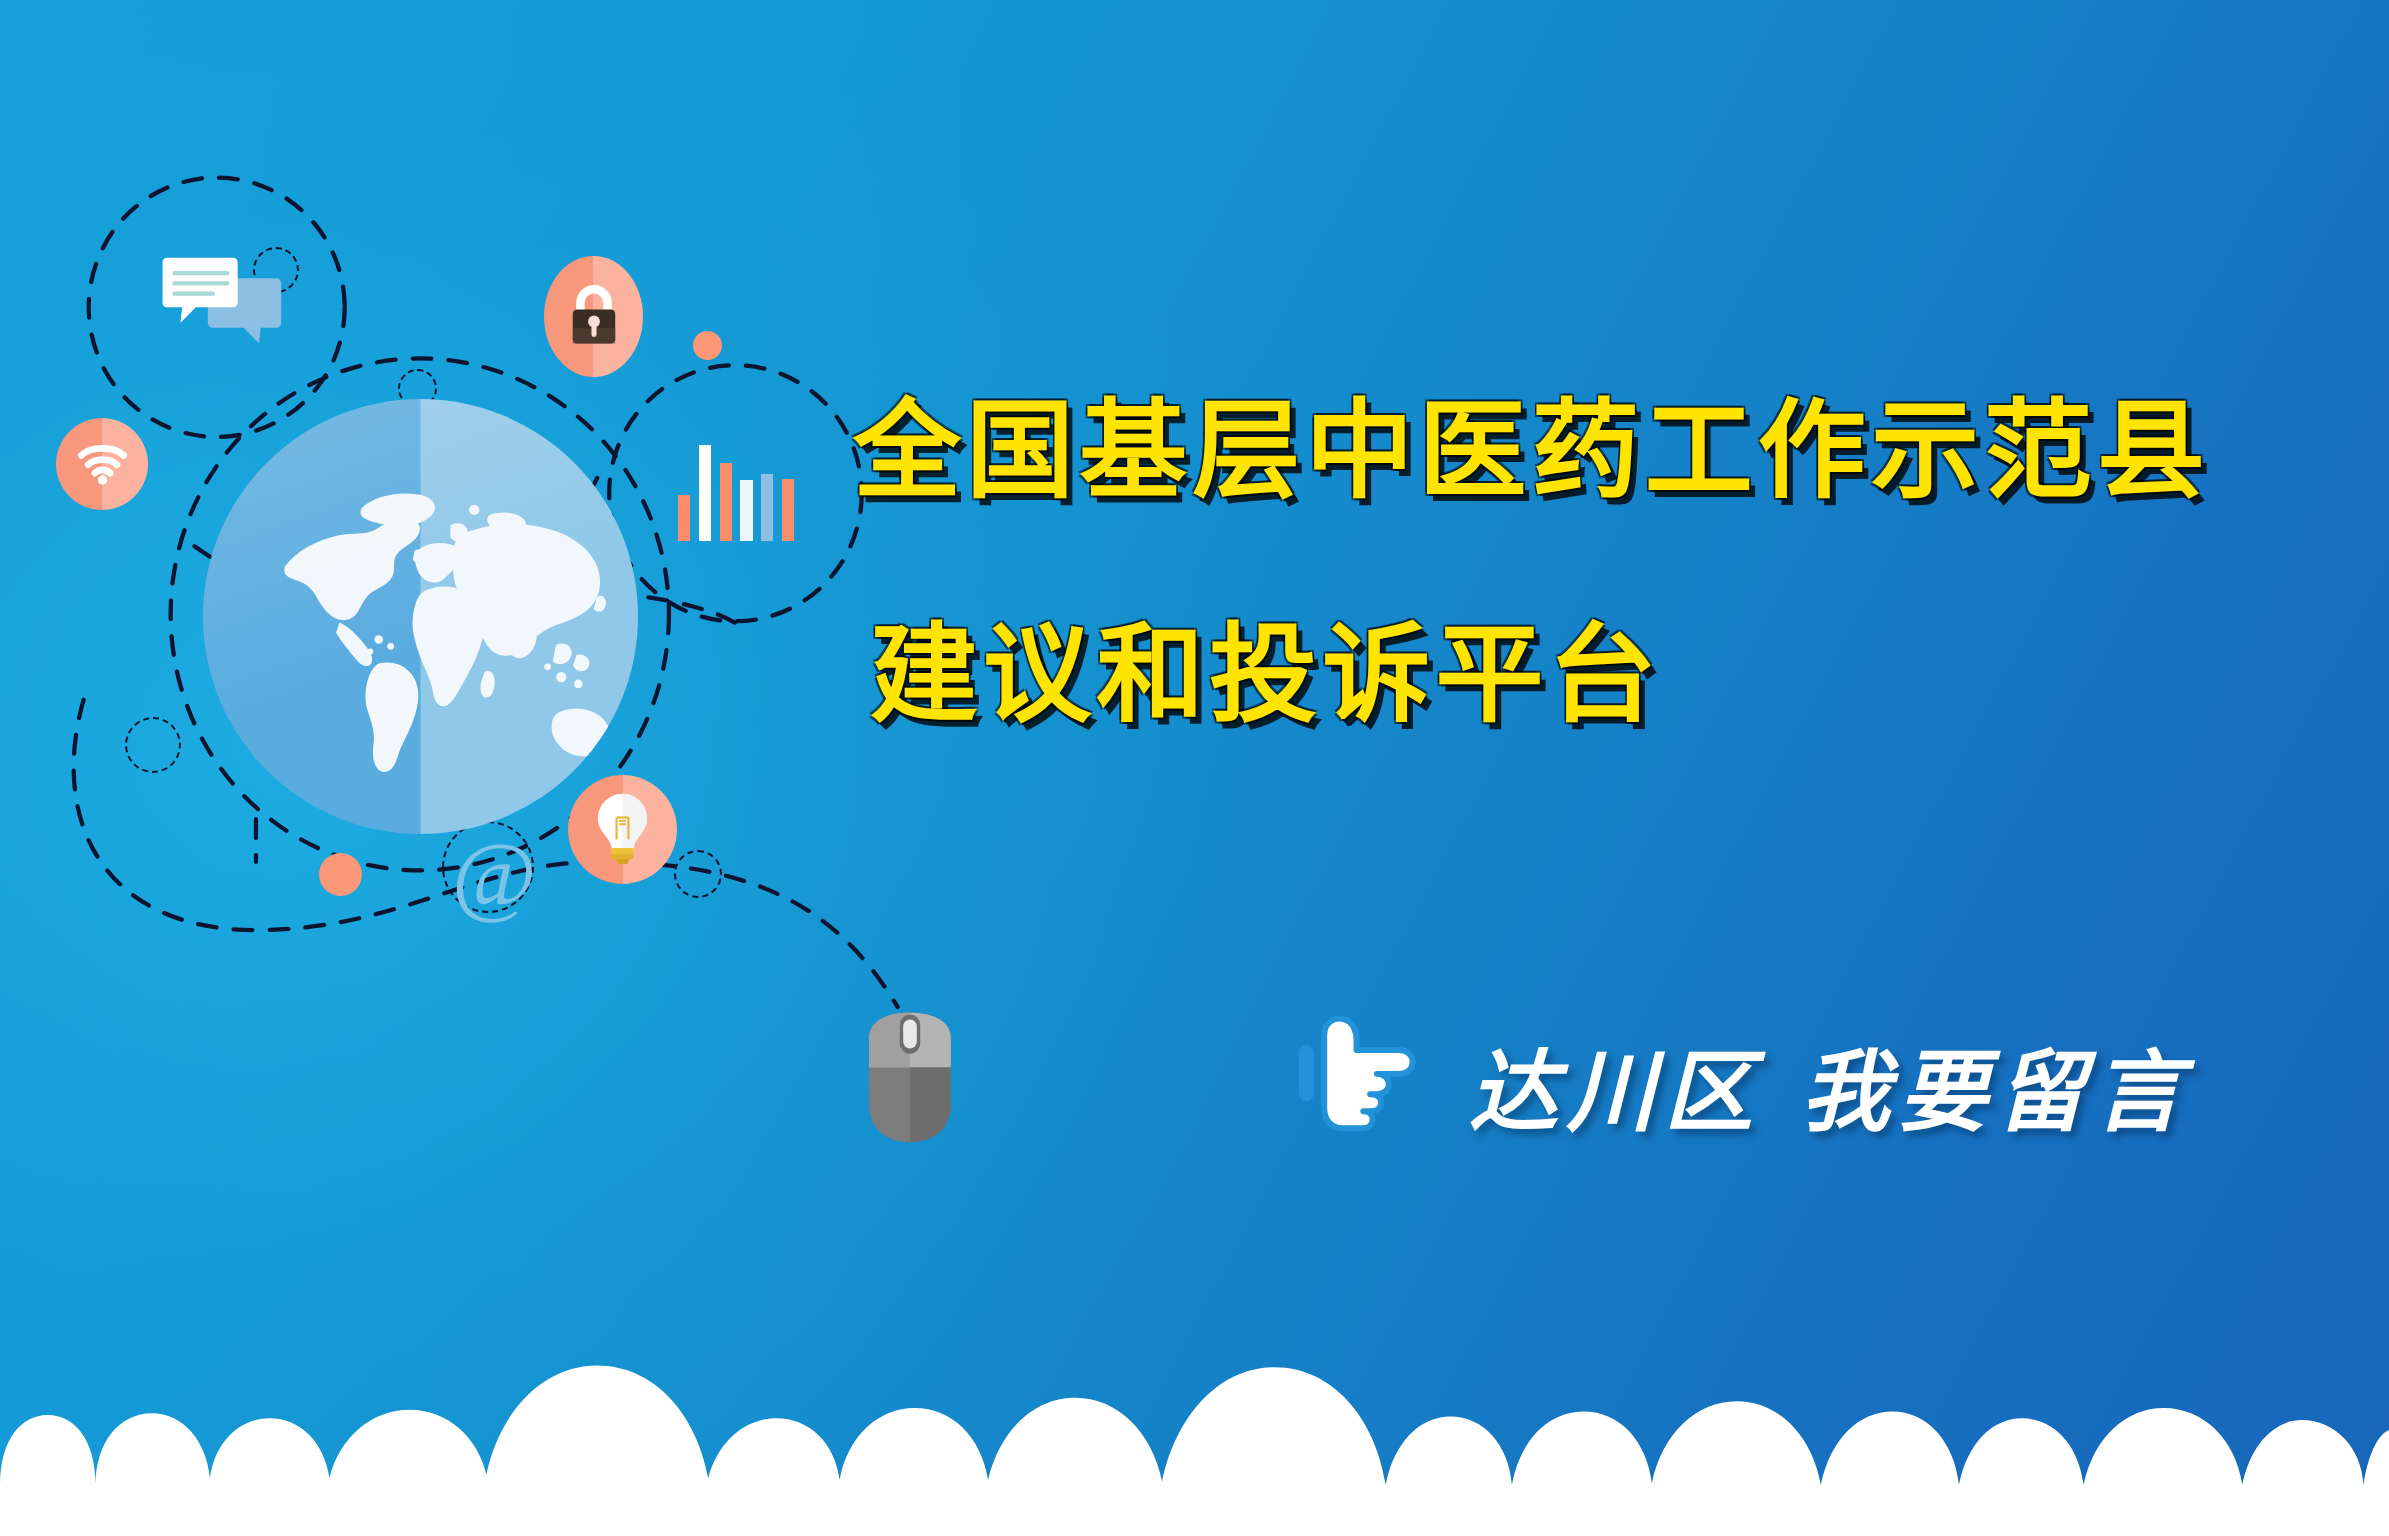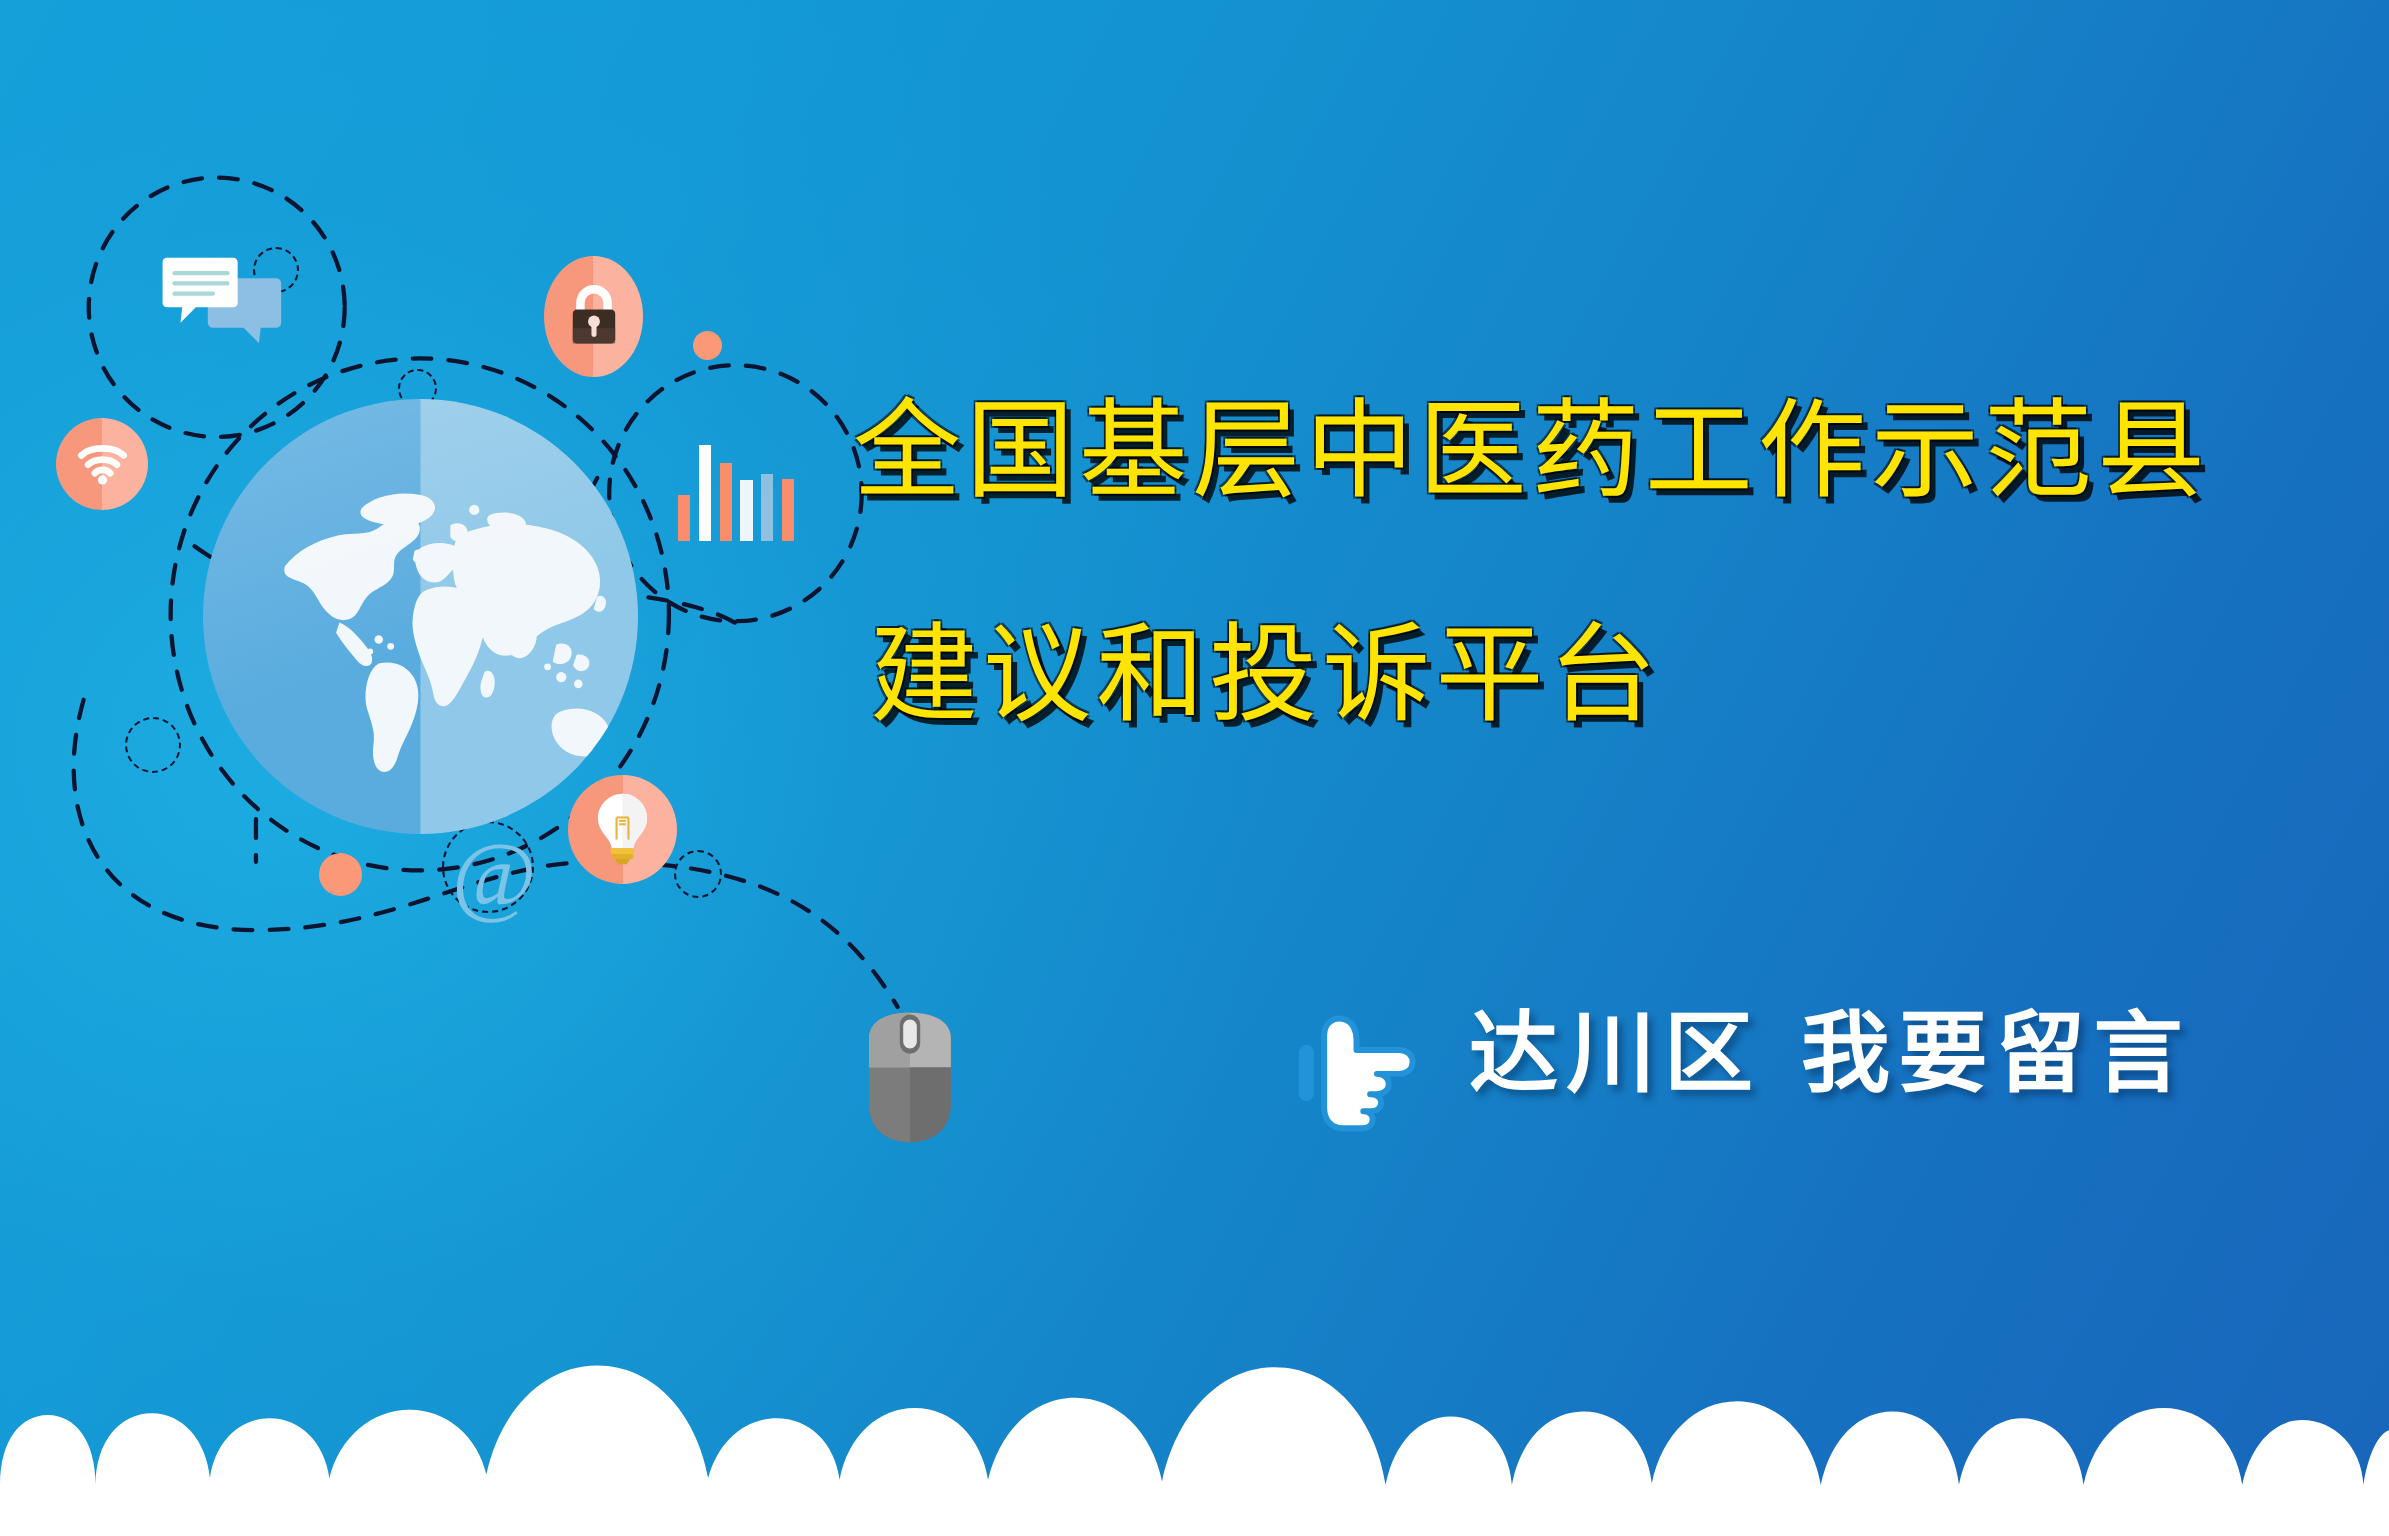--- a/index.html
+++ b/index.html
@@ -55,38 +55,38 @@
 
   
   #mouse{position:absolute;left:864px;top:1009px;width:92px;height:137px;}
 
   
   #headline{
     position:absolute;left:853px;top:386px;width:1451px;
   }
   .hl-line{
     color:#ffe400;
-    font-weight:400;
+    font-weight:700;
     letter-spacing:5.1px;
     white-space:nowrap;
     font-family:"DejaVu Sans","Liberation Sans",sans-serif;
     text-shadow:
        6px 6.8px 0 rgba(0,0,0,.78),
       -1.7px -1.7px 0 rgba(0,0,0,.55),
        1.7px -1.7px 0 rgba(0,0,0,.55),
       -1.7px  1.7px 0 rgba(0,0,0,.55),
        1.7px  1.7px 0 rgba(0,0,0,.55);
   }
   #hl1{font-size:108px;line-height:130px;}
   #hl2{font-size:108px;line-height:130px;margin-top:94px;margin-left:17px;}
 
   
   #cta{
     position:absolute;left:1297px;top:1009px;
-    display:flex;align-items:flex-start;gap:53px;
+    display:flex;align-items:flex-end;gap:53px;font-style:italic;
   }
   #cta-hand{width:119px;height:128px;flex:none;}
   #cta-text{
     color:#ffffff;font-size:89px;line-height:1;font-weight:700;letter-spacing:8.5px;
     white-space:nowrap;
     font-family:"DejaVu Sans","Liberation Sans",sans-serif;
     text-shadow:5.1px 6px 7.7px rgba(0,40,80,.45);
   }
 
   

